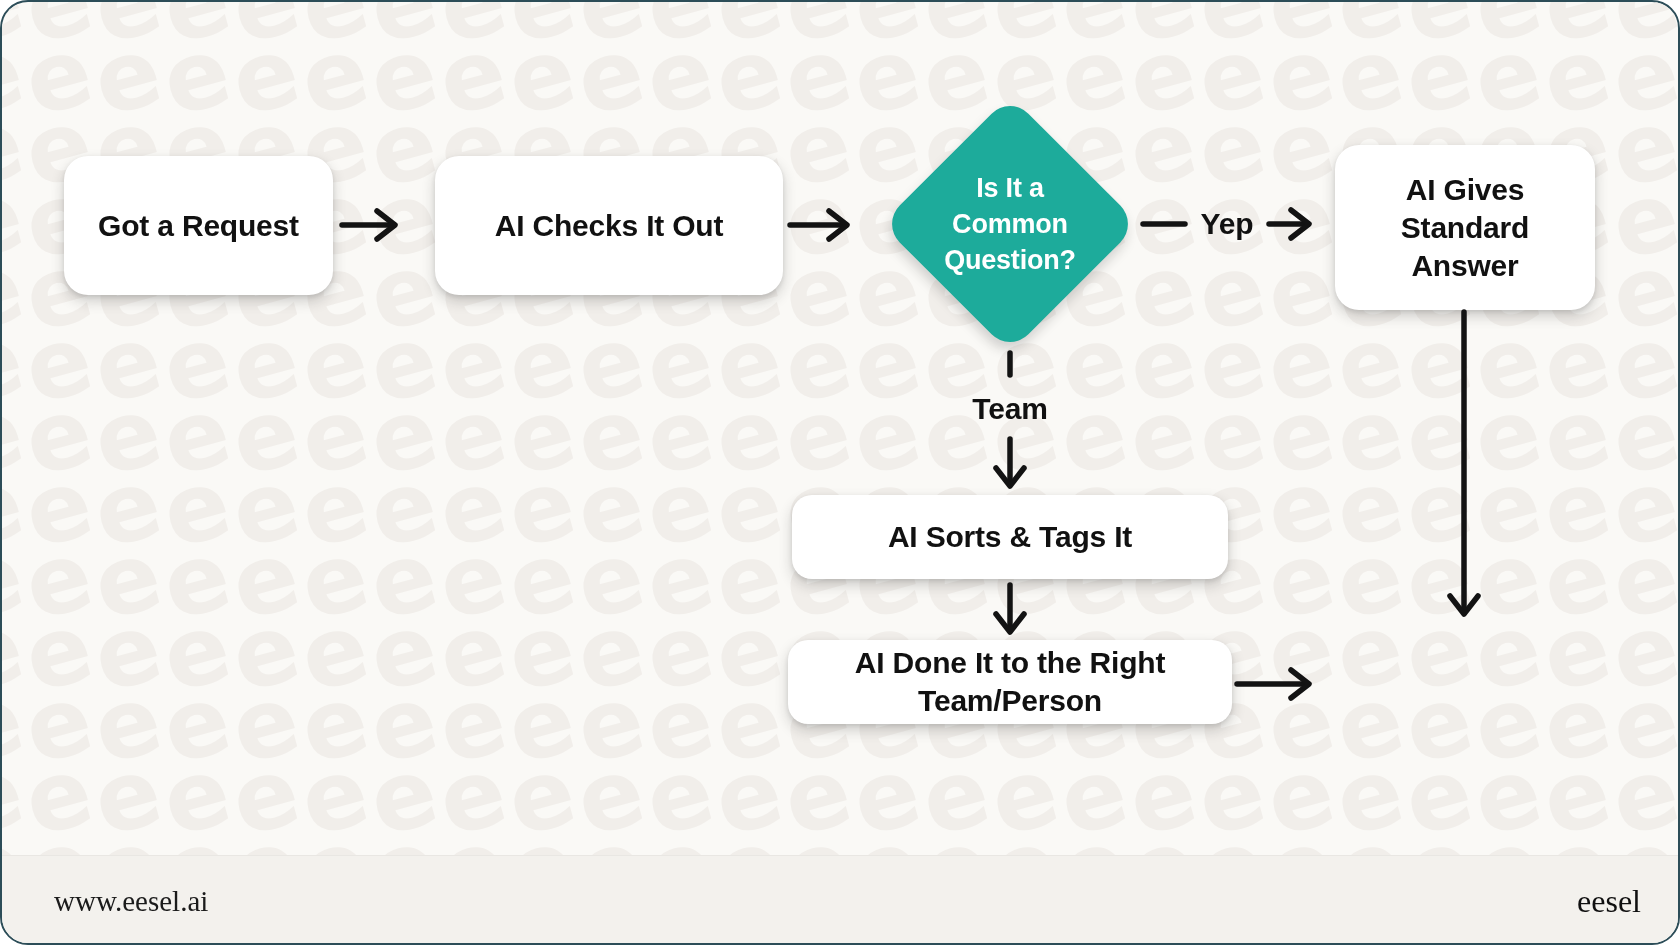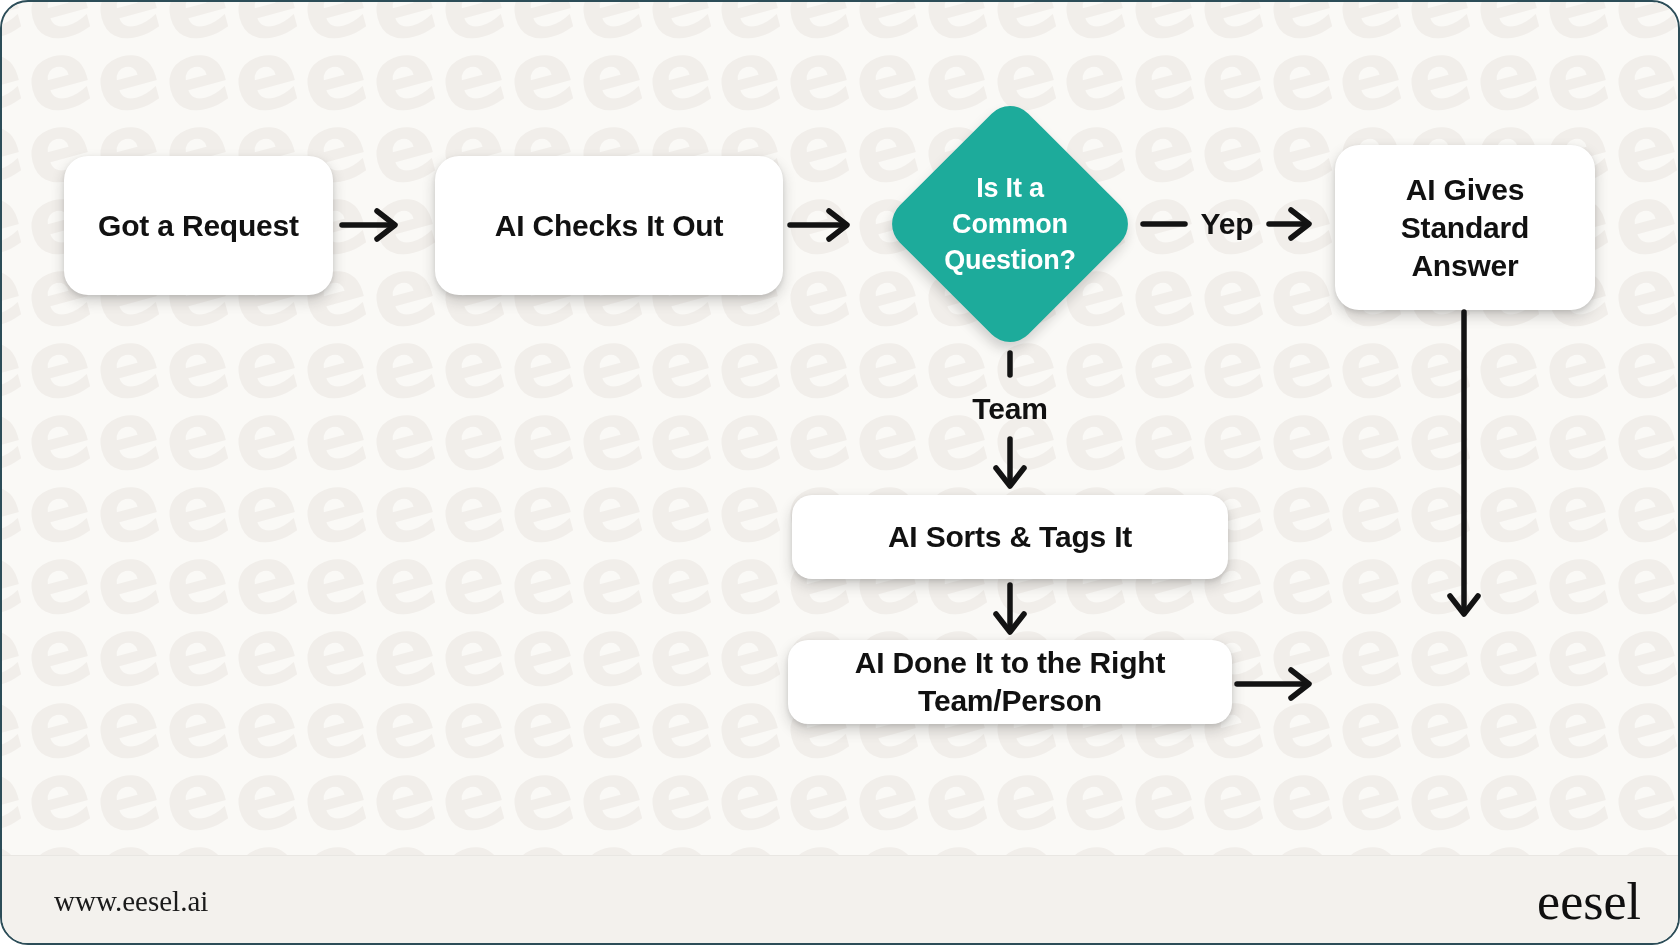--- a/index.html
+++ b/index.html
@@ -57,21 +57,21 @@
   svg.arrows{position:absolute;inset:0;z-index:3;pointer-events:none;}
   svg.arrows *{stroke:var(--arrow);stroke-width:5.5;fill:none;stroke-linecap:round;stroke-linejoin:round;}
   
   .footer{
     position:absolute;left:0;right:0;top:853px;height:92px;z-index:4;
     background:var(--footer-bg);border-top:1px solid rgba(0,0,0,.04);
     display:flex;align-items:center;justify-content:space-between;
     font-family:"Liberation Serif","DejaVu Serif",serif;color:#1b1b1b;
   }
   .footer .url{margin-left:52px;font-size:29px;}
-  .footer .logo{margin-right:37px;font-size:52px;color:#101010;}
+  .footer .logo{margin-right:37px;font-size:32px;color:#101010;}
 </style>
 </head>
 <body>
 
 <div class="page">
 
   <div class="wm" id="wm">
       <span style="left: -45px; top: -45px;">e</span>
       <span style="left: 24px; top: -45px;">e</span>
       <span style="left: 93px; top: -45px;">e</span>

